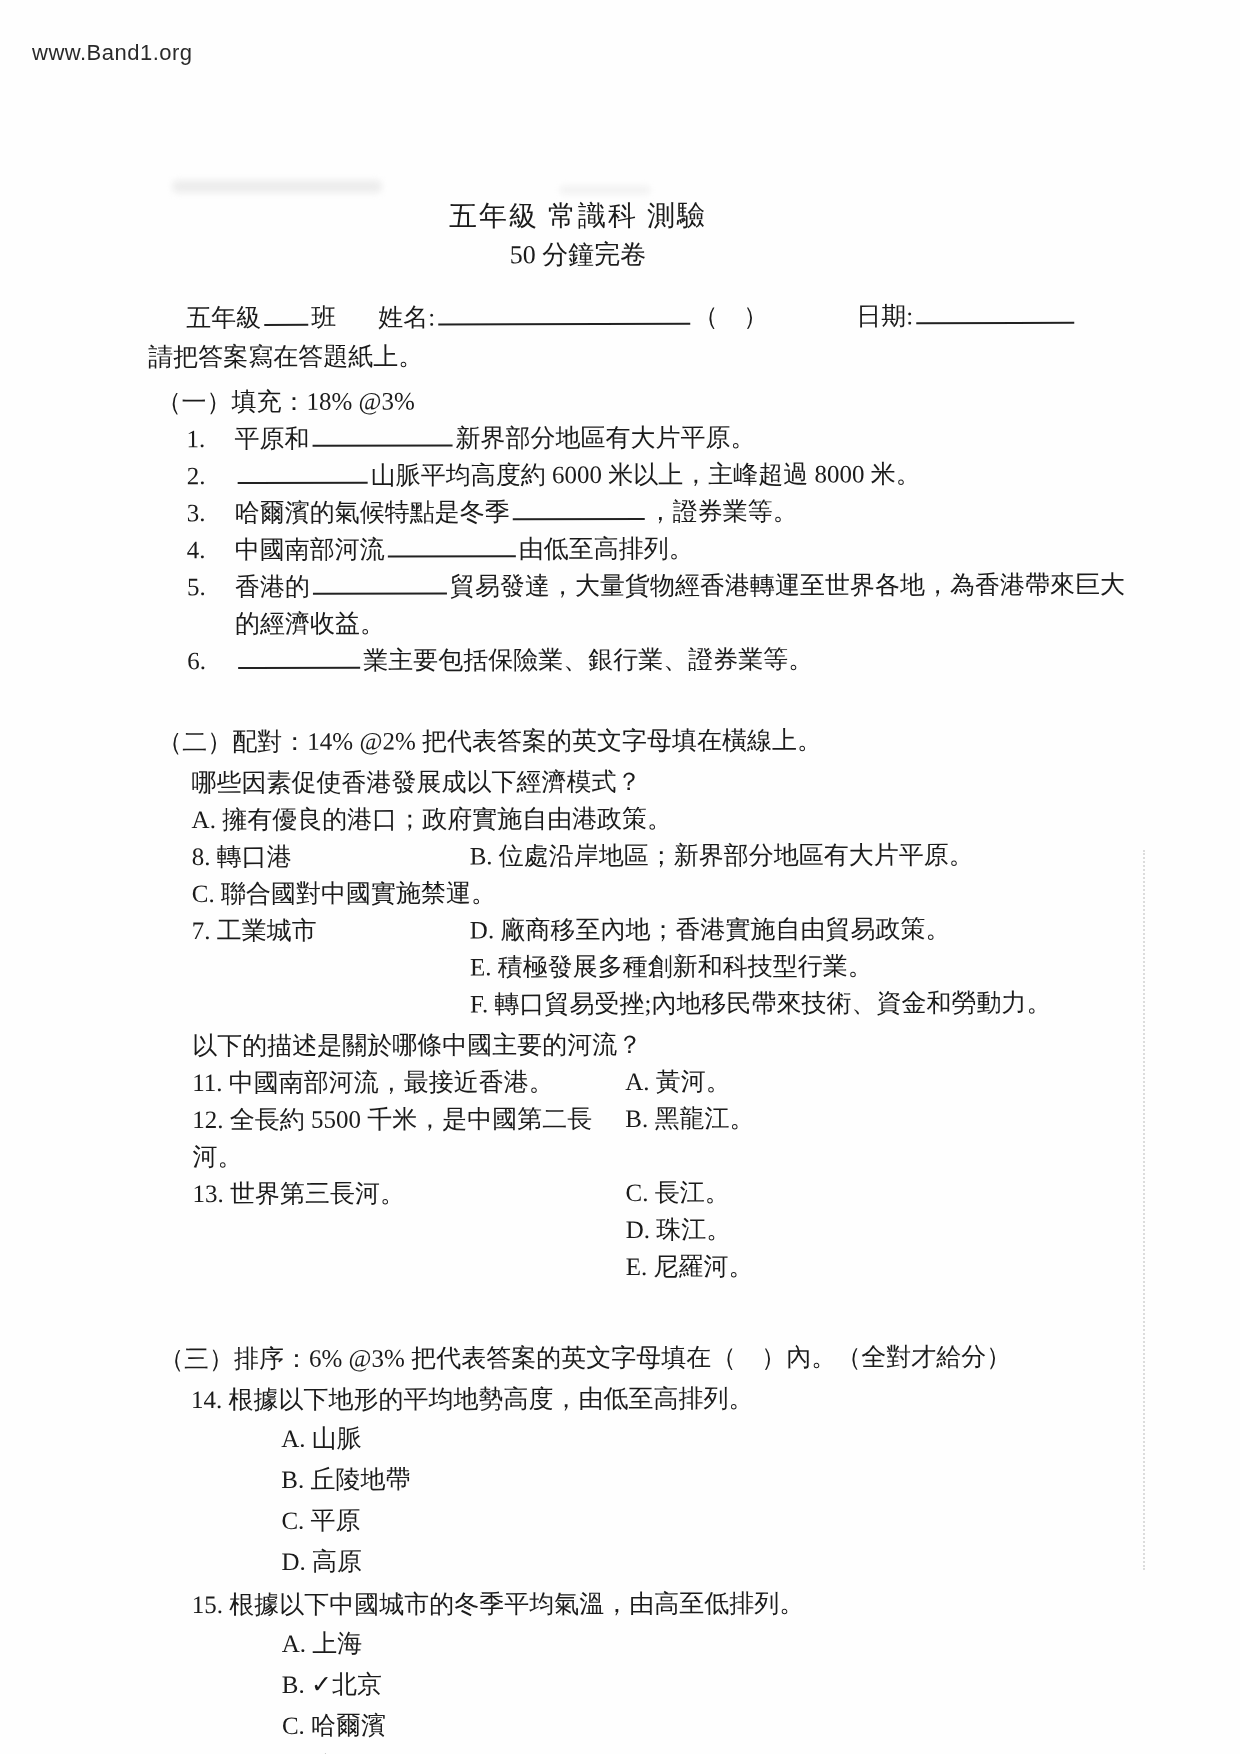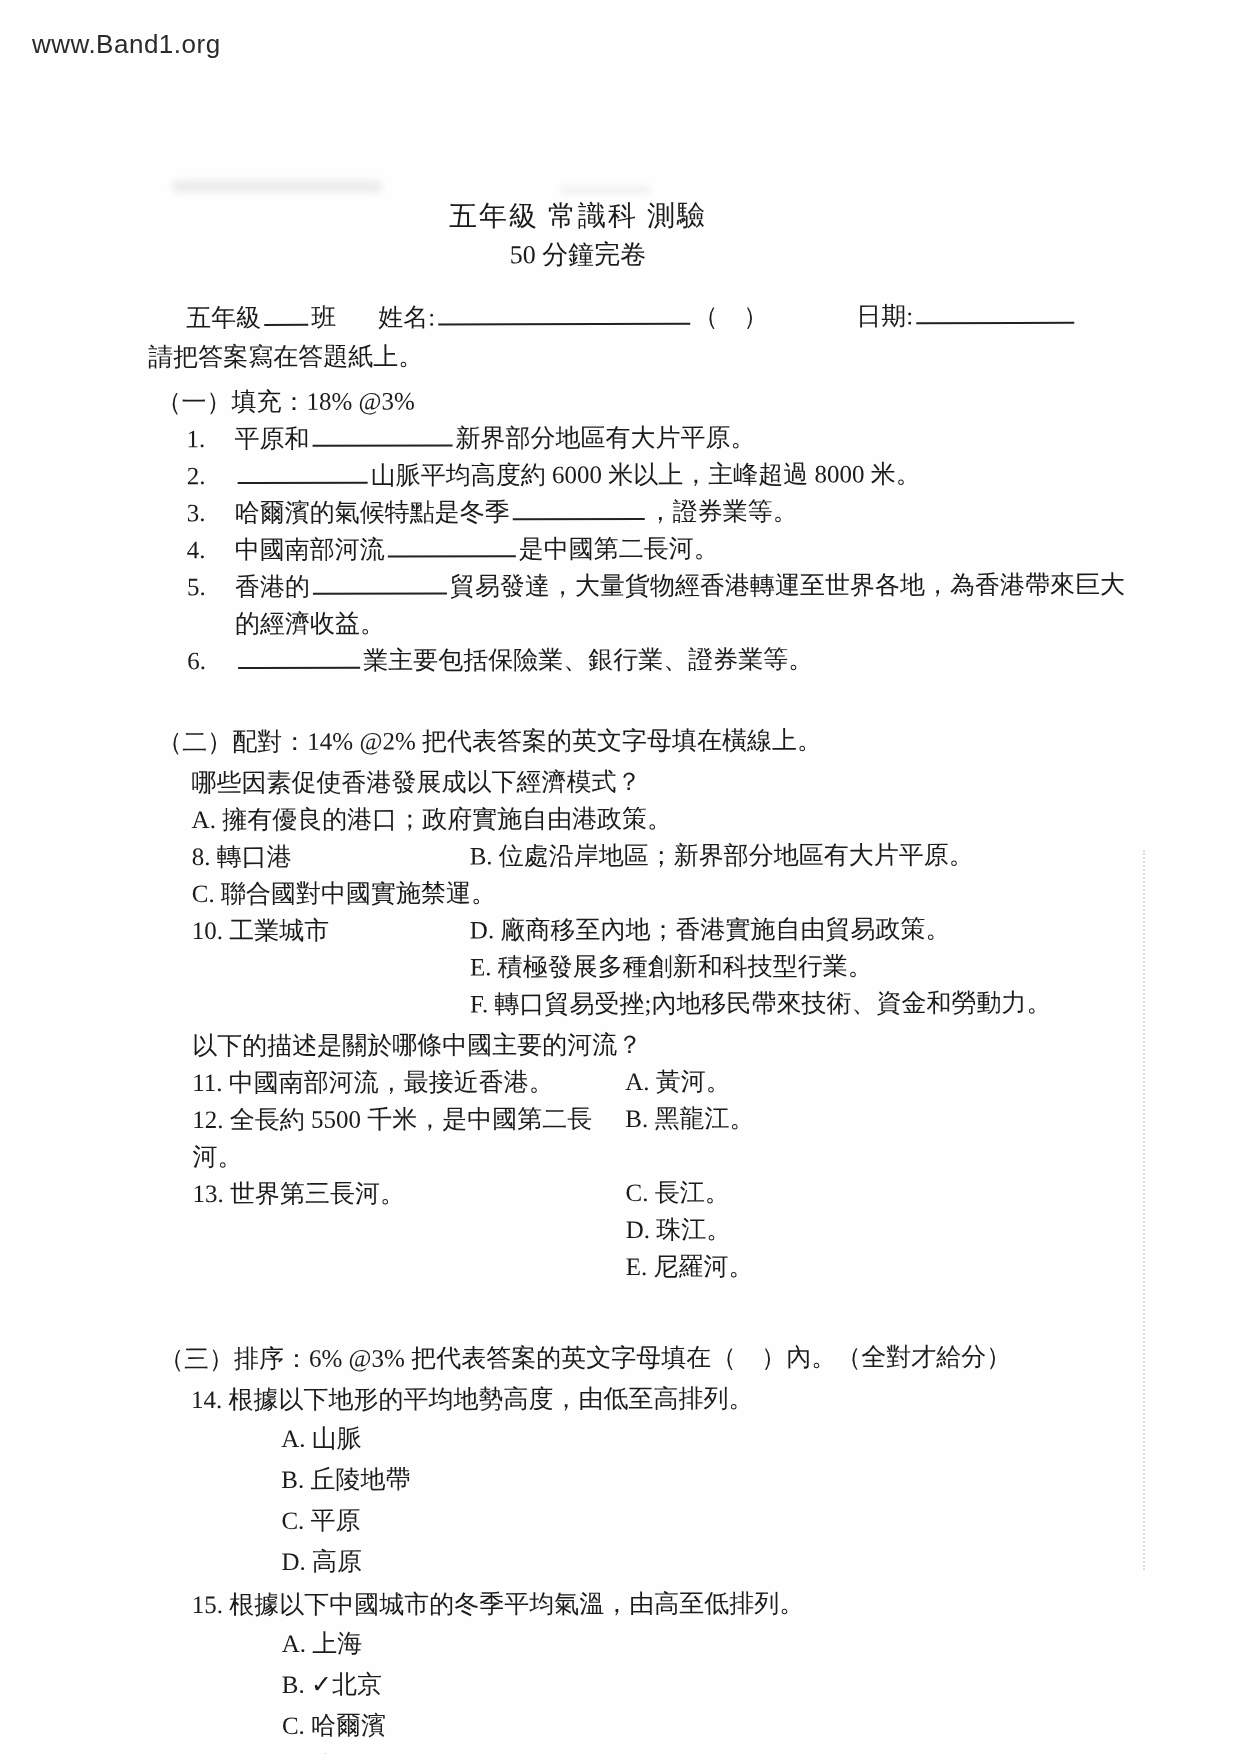--- a/index.html
+++ b/index.html
@@ -6,23 +6,23 @@
   .page{
     position:relative;
     width:1240px;
     height:1754px;
     background:#fefefe;
     overflow:hidden;
     font-family:"Liberation Serif","DejaVu Serif",serif;
     color:#1b1b1b;
   }
   .watermark{
-    position:absolute;left:32px;top:29px;
+    position:absolute;left:32px;top:40px;
     font-family:"Liberation Sans","DejaVu Sans",sans-serif;
-    font-size:26px;color:#2a2a2a;letter-spacing:0.5px;
+    font-size:22px;color:#2a2a2a;letter-spacing:0.5px;
   }
   .smudge{
     position:absolute;left:172px;top:180px;width:210px;height:13px;
     background:#ededed;filter:blur(3px);border-radius:6px;
   }
   .smudge2{
     position:absolute;left:560px;top:186px;width:90px;height:8px;
     background:#f1f1f1;filter:blur(3px);border-radius:4px;
   }
   .fold-line{
@@ -88,21 +88,21 @@
       <div class="fill-item">
         <span class="num">2.</span>
         <span class="txt"><span></span><span class="blank" style="width:130px"></span><span>山脈平均高度約 6000 米以上，主峰超過 8000 米。</span></span>
       </div>
       <div class="fill-item">
         <span class="num">3.</span>
         <span class="txt"><span>哈爾濱的氣候特點是冬季</span><span class="blank" style="width:132px"></span><span>，證券業等。</span></span>
       </div>
       <div class="fill-item">
         <span class="num">4.</span>
-        <span class="txt"><span>中國南部河流</span><span class="blank" style="width:128px"></span><span>是中國第二長河。</span></span>
+        <span class="txt"><span>中國南部河流</span><span class="blank" style="width:128px"></span><span>由低至高排列。</span></span>
       </div>
       <div class="fill-item">
         <span class="num">5.</span>
         <span class="txt"><span>香港的</span><span class="blank" style="width:134px"></span><span>貿易發達，大量貨物經香港轉運至世界各地，為香港帶來巨大的經濟收益。</span></span>
       </div>
       <div class="fill-item">
         <span class="num">6.</span>
         <span class="txt"><span></span><span class="blank" style="width:122px"></span><span>業主要包括保險業、銀行業、證券業等。</span></span>
       </div>
     </div>
@@ -116,21 +116,21 @@
         <span class="rcol">A. 擁有優良的港口；政府實施自由港政策。</span>
       </div>
       <div class="match-row">
         <span class="lcol">8.  轉口港</span>
         <span class="rcol">B. 位處沿岸地區；新界部分地區有大片平原。</span>
       </div>
       <div class="match-row">
         <span class="rcol">C. 聯合國對中國實施禁運。</span>
       </div>
       <div class="match-row">
-        <span class="lcol">10. 工業城市</span>
+        <span class="lcol">7. 工業城市</span>
         <span class="rcol">D. 廠商移至內地；香港實施自由貿易政策。</span>
       </div>
       <div class="match-row">
         <span class="lcol"></span>
         <span class="rcol">E. 積極發展多種創新和科技型行業。</span>
       </div>
       <div class="match-row">
         <span class="lcol"></span>
         <span class="rcol">F. 轉口貿易受挫;內地移民帶來技術、資金和勞動力。</span>
       </div>

